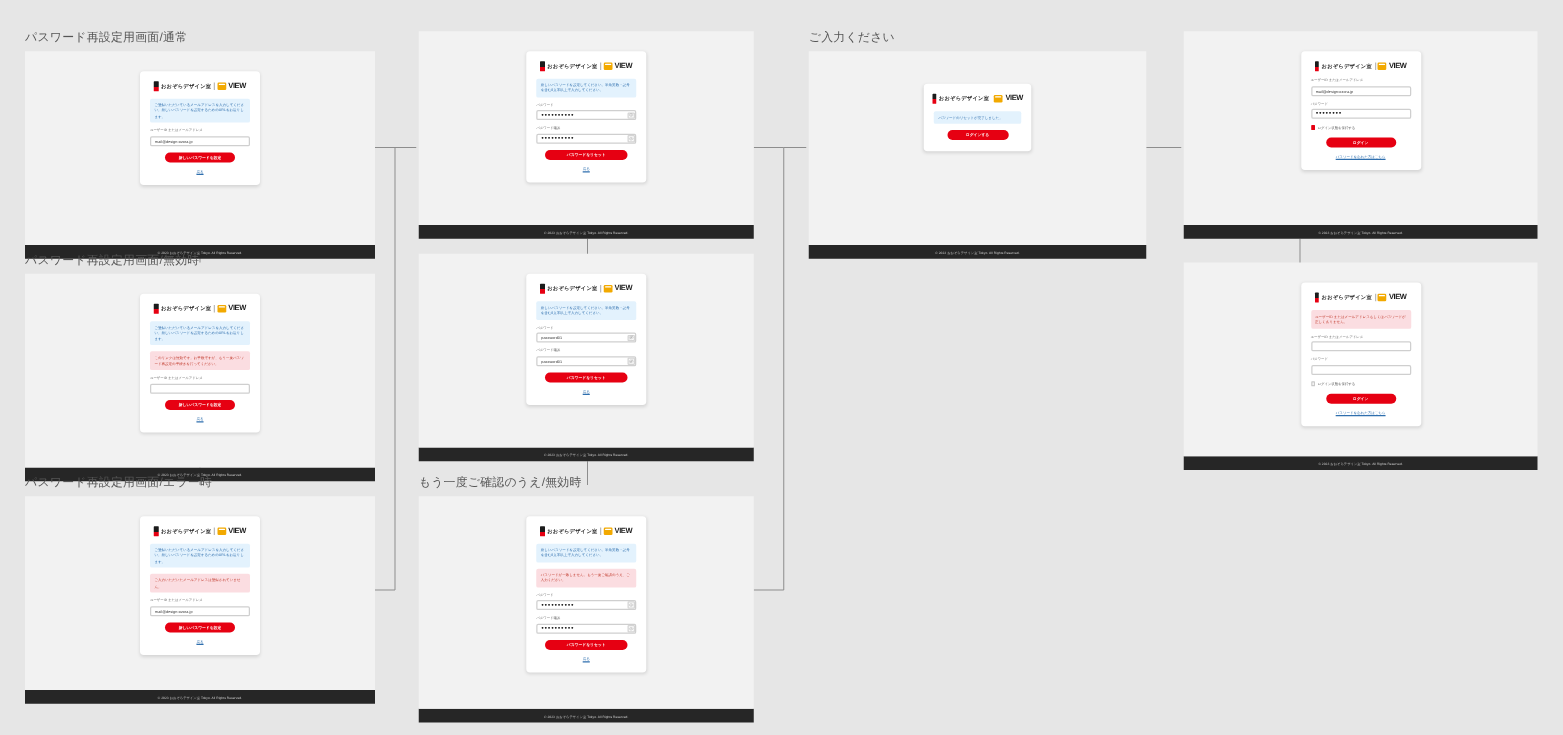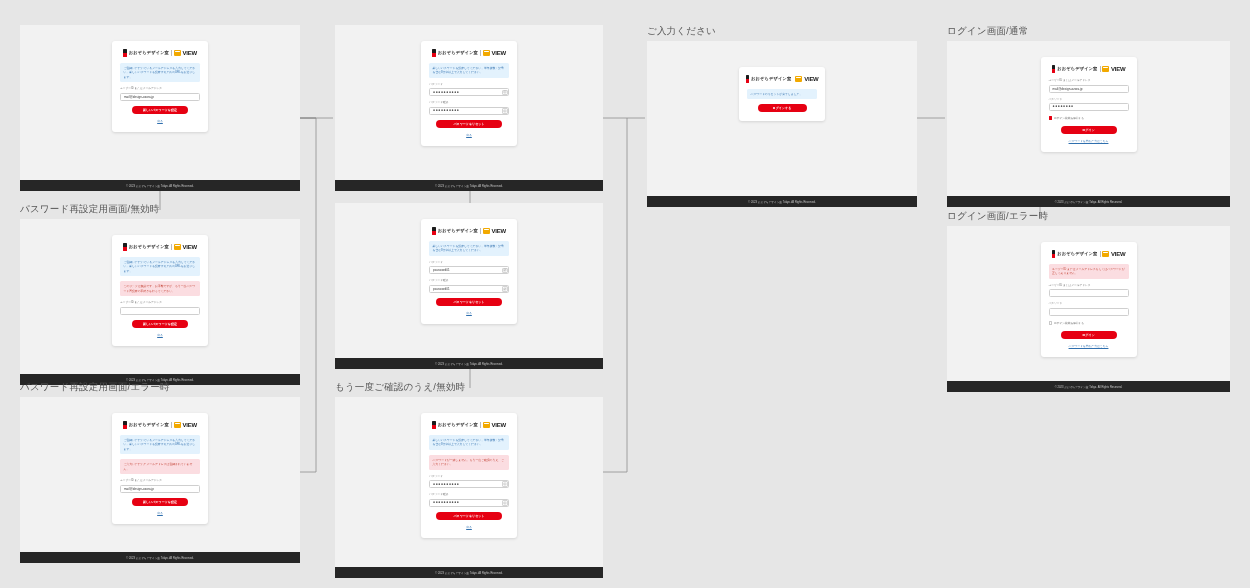--- a/index.html
+++ b/index.html
@@ -218,20 +218,21 @@
       <path d="M627 472 L603 472"></path>
       <path d="M627 118 L645 118"></path>
 
       <path d="M917 118 L945 118"></path>
 
       <path d="M1040 191 L1040 217"></path>
     </g>
   </svg>
 
   <div class="screen" style="left:20px; top:25px; width:280px;">
+    <div class="screen-label">パスワード再設定用画面/通常</div>
     <div class="browser" style="height:155px;">
       <div class="card">
         <div class="logo">
           <span class="logo-mark"></span>
           <span class="logo-jp">おおぞらデザイン室</span>
           <span class="logo-div"></span>
           <span class="logo-badge"></span>
           <span class="logo-view">VIEW</span>
         </div>
         <div class="notice info">
@@ -484,21 +485,20 @@
         </div>
         <div class="btn">ログインする</div>
       </div>
     </div>
     <div class="footer-bar">
       <span class="footer-text">© 2023 おおぞらデザイン室 Tokyo. All Rights Reserved.</span>
     </div>
   </div>
 
   <div class="screen" style="left:947px; top:25px; width:283px;">
-    <div class="screen-label">ログイン画面/通常</div>
     <div class="browser" style="height:155px;">
       <div class="card">
         <div class="logo">
           <span class="logo-mark"></span>
           <span class="logo-jp">おおぞらデザイン室</span>
           <span class="logo-div"></span>
           <span class="logo-badge"></span>
           <span class="logo-view">VIEW</span>
         </div>
         <div class="field">
@@ -522,21 +522,20 @@
         <div class="btn">ログイン</div>
         <div class="link">パスワードを忘れた方はこちら</div>
       </div>
     </div>
     <div class="footer-bar">
       <span class="footer-text">© 2023 おおぞらデザイン室 Tokyo. All Rights Reserved.</span>
     </div>
   </div>
 
   <div class="screen" style="left:947px; top:210px; width:283px;">
-    <div class="screen-label">ログイン画面/エラー時</div>
     <div class="browser" style="height:155px;">
       <div class="card">
         <div class="logo">
           <span class="logo-mark"></span>
           <span class="logo-jp">おおぞらデザイン室</span>
           <span class="logo-div"></span>
           <span class="logo-badge"></span>
           <span class="logo-view">VIEW</span>
         </div>
         <div class="notice error">

